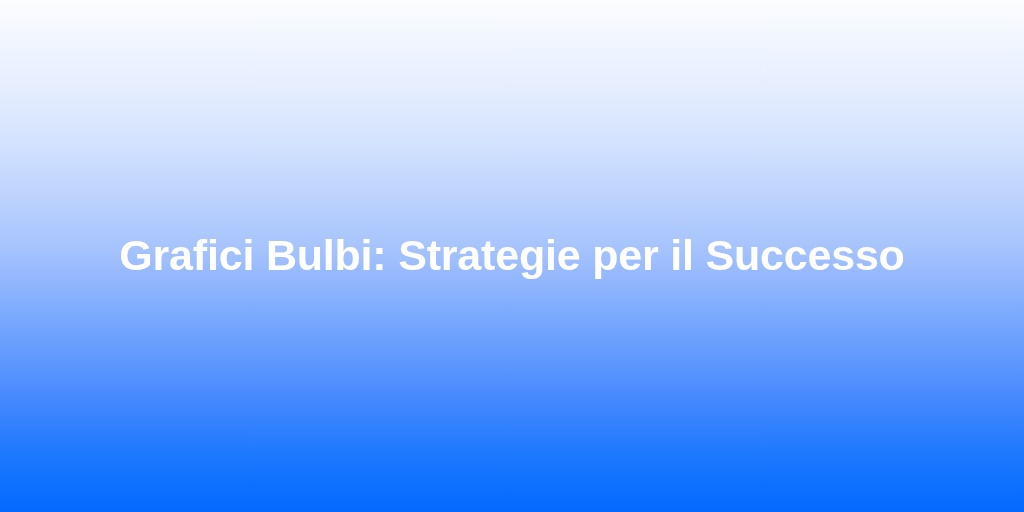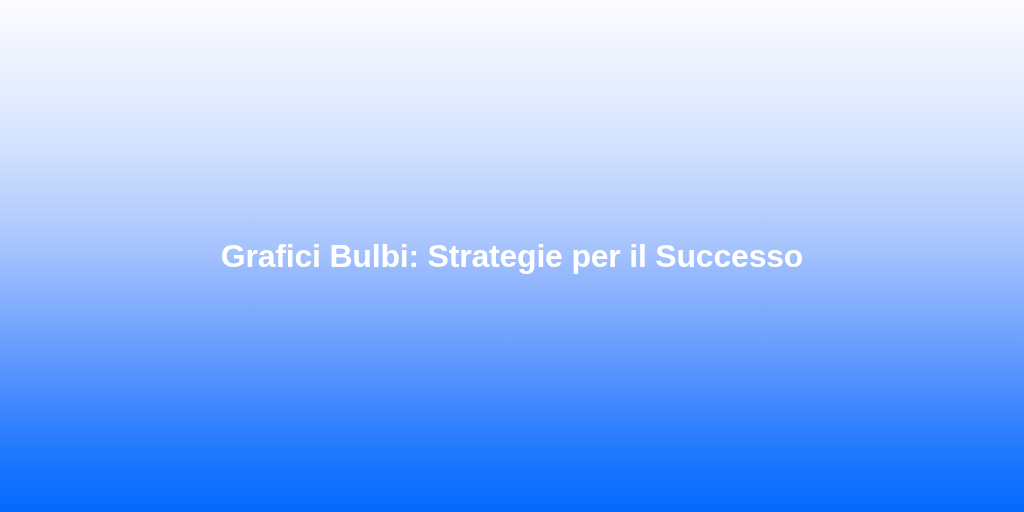--- a/index.html
+++ b/index.html
@@ -47,21 +47,21 @@
     width: 100%;
     padding: 0 60px;
     box-sizing: border-box;
     text-align: center;
   }
 
   .banner-title {
     margin: 0;
     color: #ffffff;
     font-family: "Liberation Sans", sans-serif;
-    font-size: 32px;
+    font-size: 43px;
     font-weight: 700;
     line-height: 1.25;
     letter-spacing: -0.2px;
     white-space: nowrap;
   }
 </style>
 </head>
 <body>
 
 <div class="banner">

